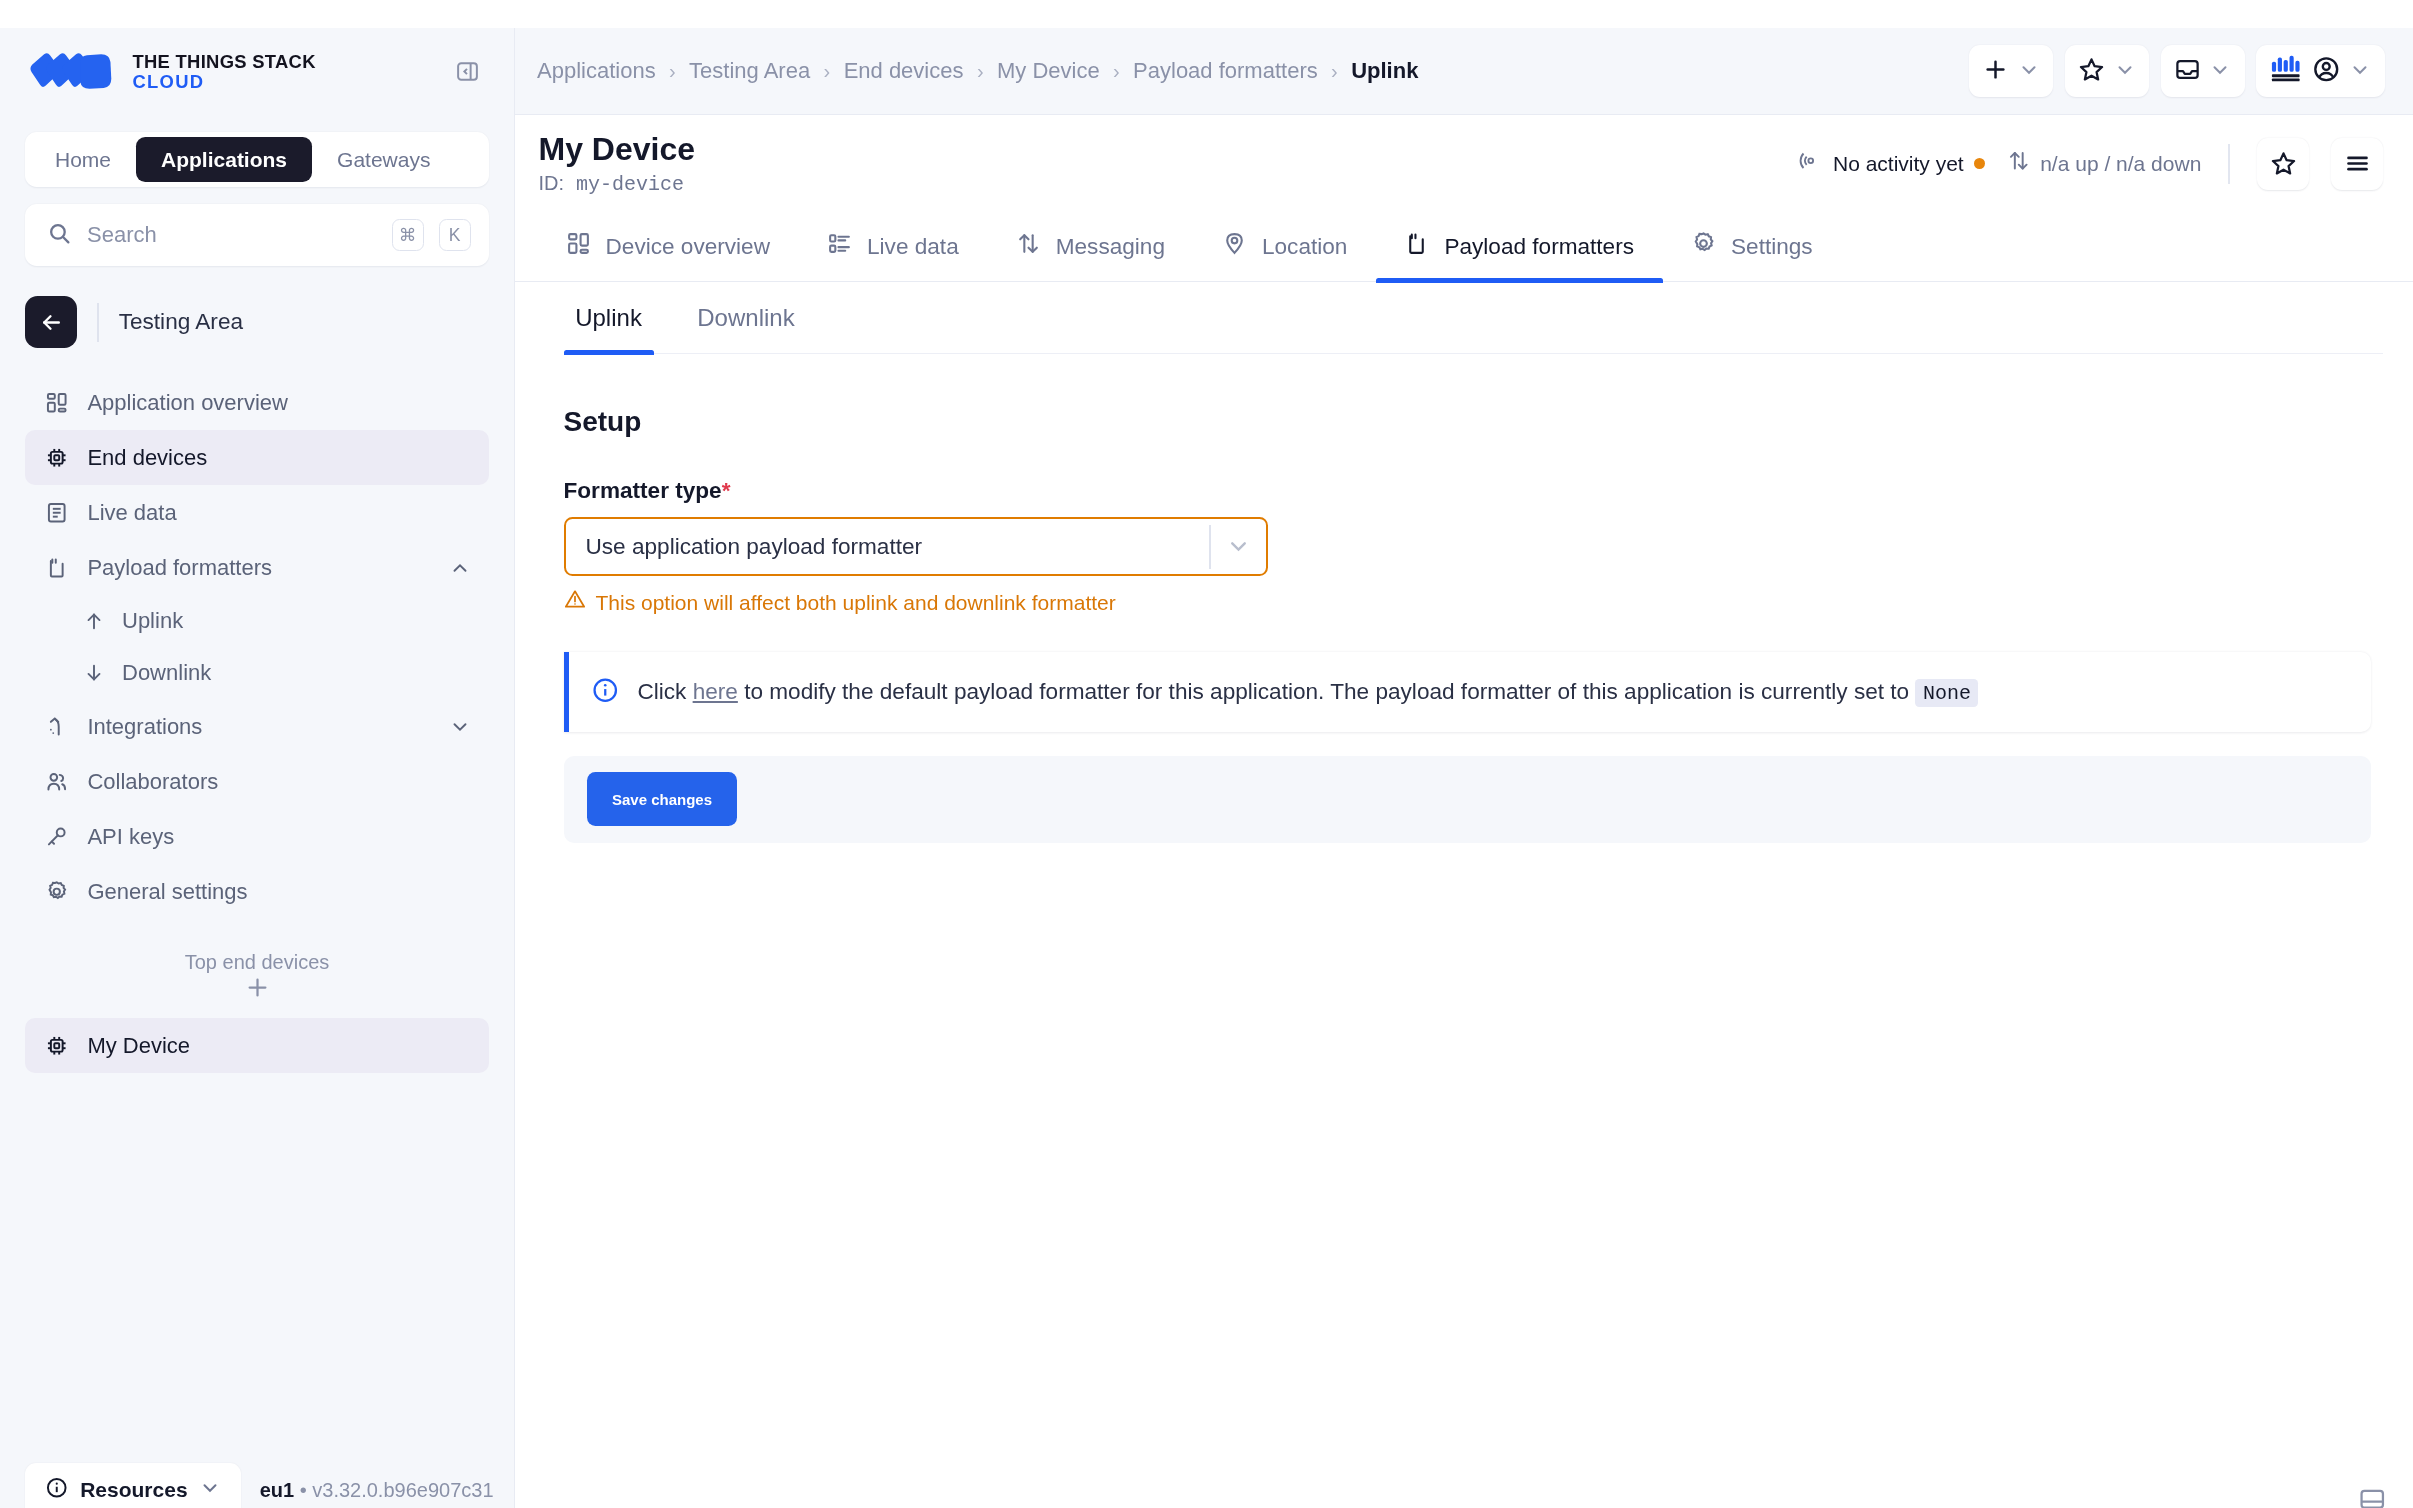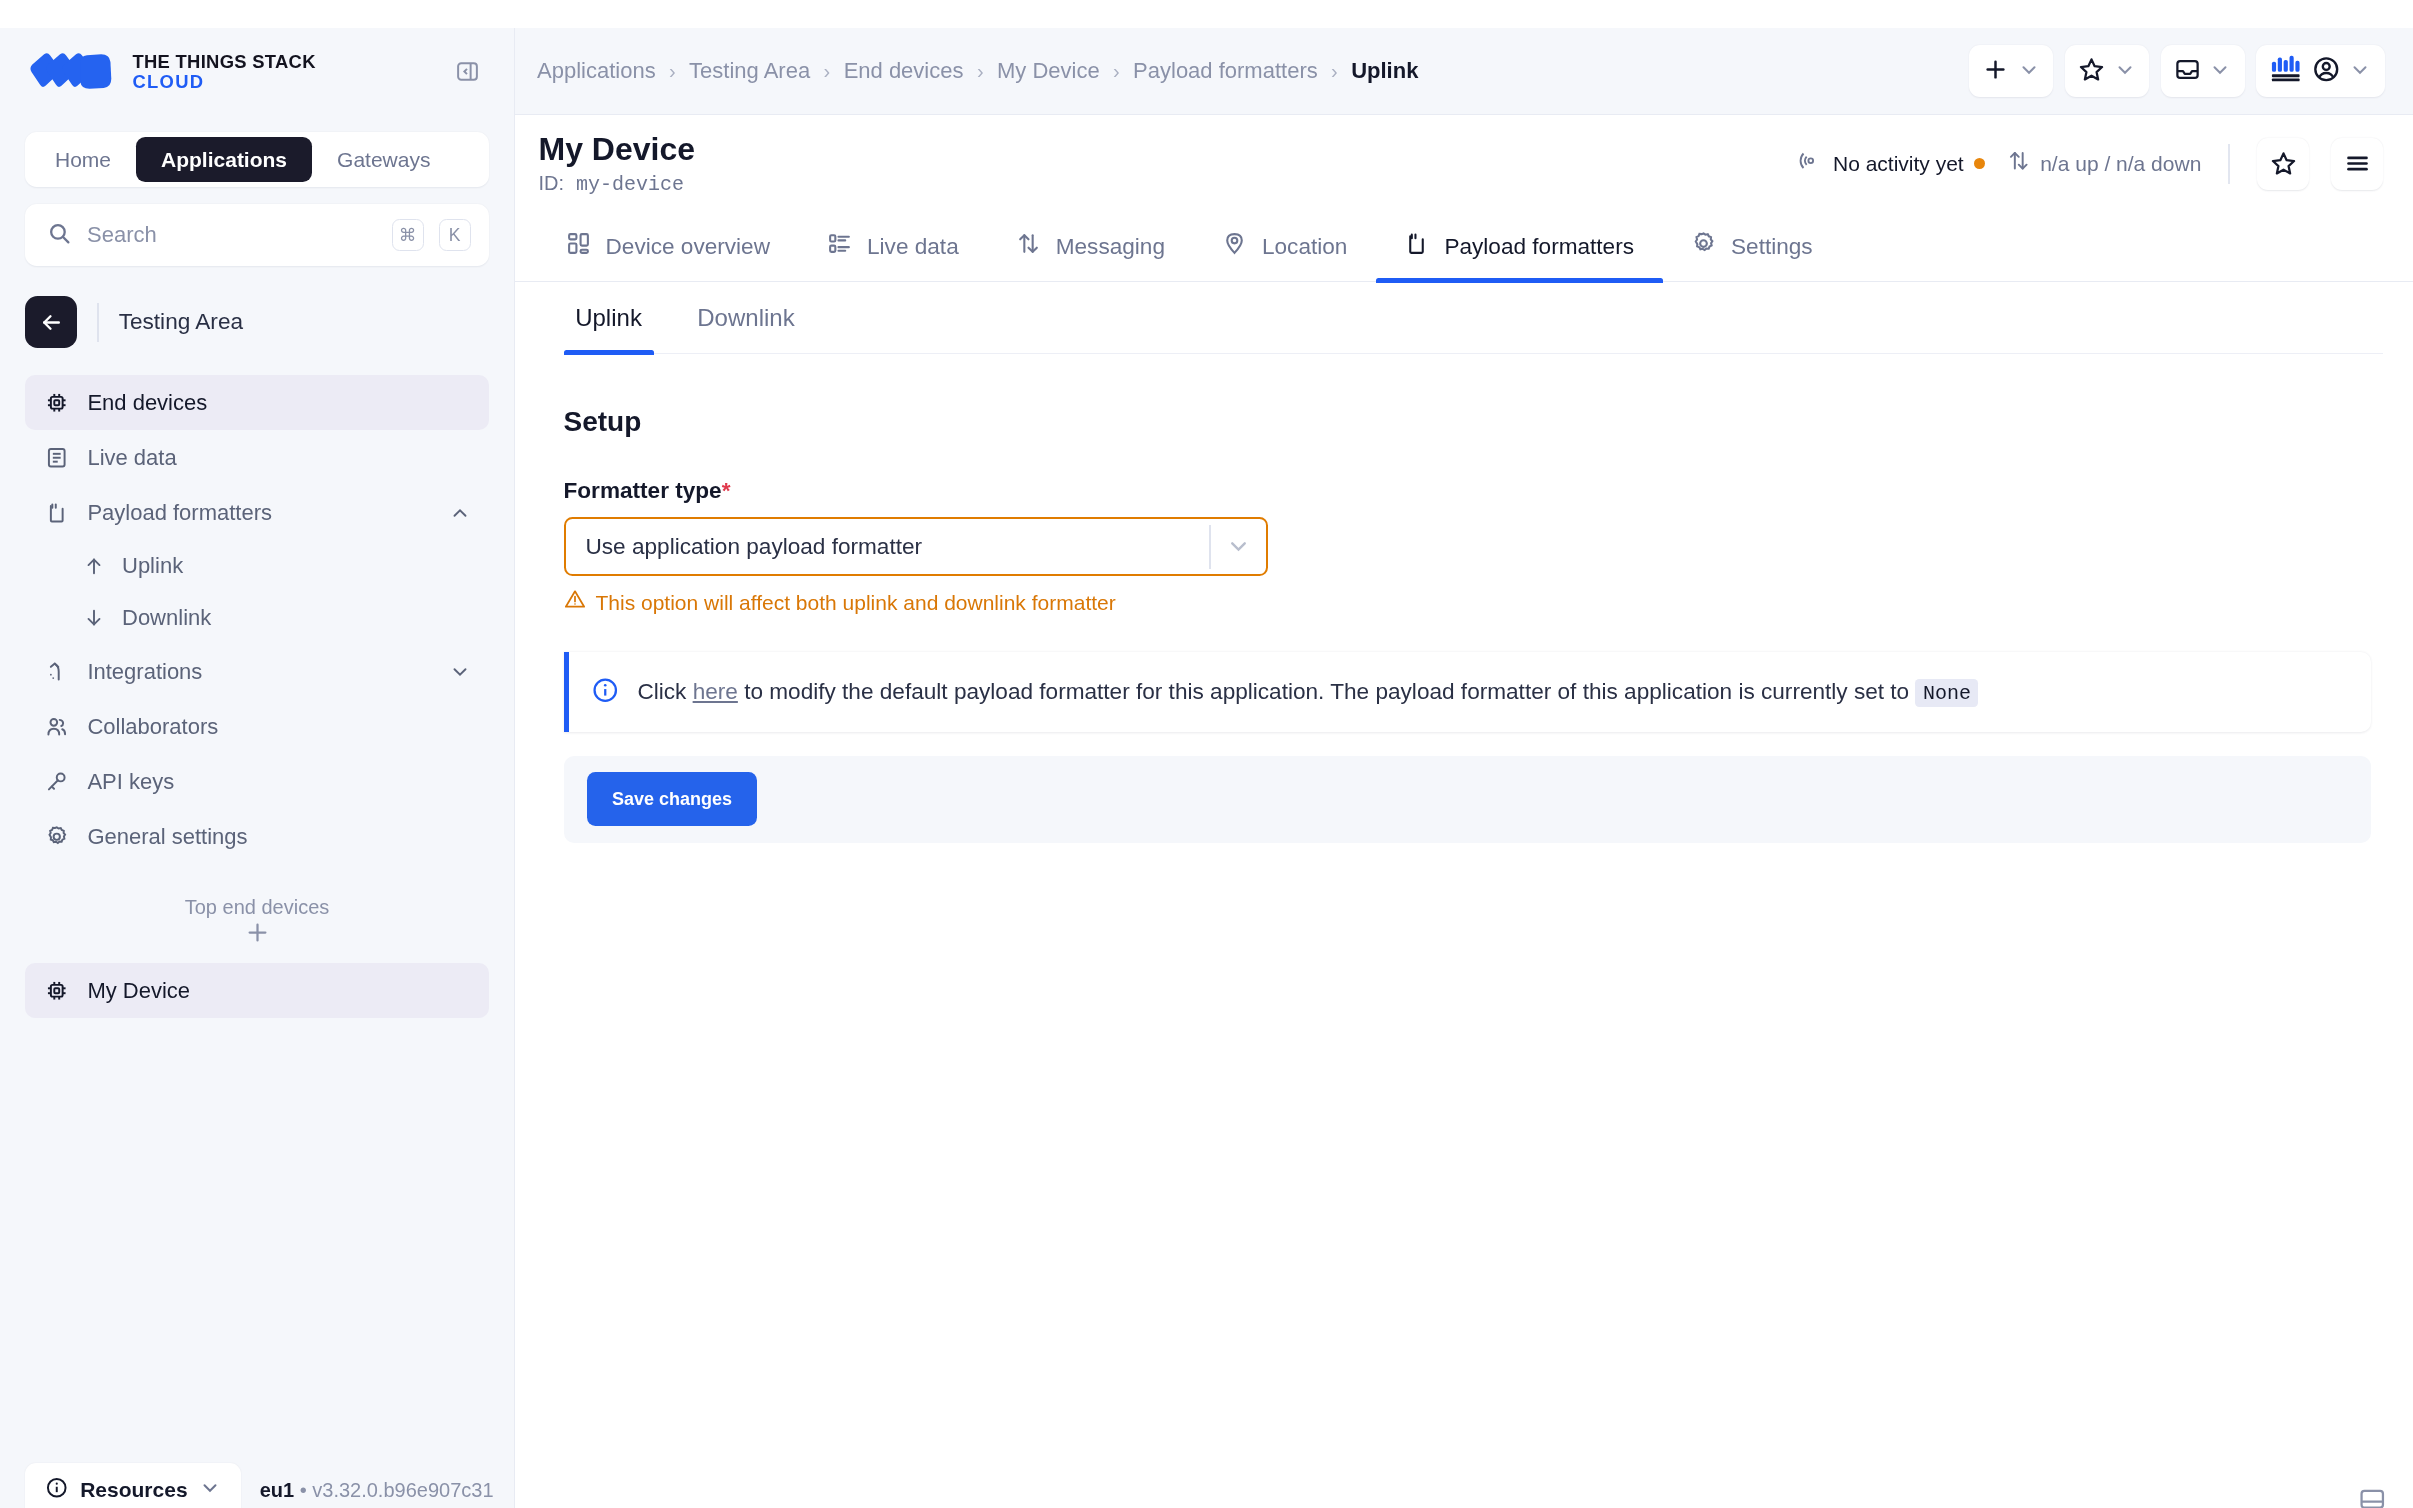--- a/index.html
+++ b/index.html
@@ -218,21 +218,21 @@
     background: #e7e9f5; color: #14182a; padding: 2.5px 7.5px; border-radius: 4.2px;
   }
 
   .savebar {
     margin: 23.5px 11.7px 0 25px; background: #f5f7fb;
     border-radius: 10px; height: 87px;
     display: flex; align-items: center; padding: 0 23.5px;
   }
   .btn-primary {
     height: 54px; background: #2563eb; color: #fff; border: 0;
-    border-radius: 8.4px; padding: 0 25px; font-size: 18px; font-weight: 700;
+    border-radius: 8.4px; padding: 0 25px; font-size: 15px; font-weight: 700;
     cursor: pointer; font-family: "Liberation Sans", sans-serif;
   }
 
   .corner-btn {
     position: absolute; right: 17px; bottom: 13.4px;
     width: 47px; height: 47px; display: flex; align-items: center; justify-content: center;
     cursor: pointer; border-radius: 8.4px;
   }
 </style>
 </head>
@@ -290,20 +290,31 @@
           <line x1="19" y1="12" x2="5" y2="12"></line>
             <polyline points="11,6 5,12 11,18"></polyline>
         </svg>
       </span>
       <span class="ctx-div"></span>
       <span class="ctx-name">Testing Area</span>
     </div>
 
     <nav class="nav">
 
+      <div class="nav-item">
+        <span class="nav-ico">
+          <svg viewBox="0 0 24 24" width="23.5" height="23.5" fill="none" stroke="currentColor" stroke-width="2">
+            <rect x="3" y="3" width="7" height="5" rx="1.3"></rect>
+              <rect x="14" y="3" width="7" height="11" rx="1.3"></rect>
+            <rect x="3" y="12" width="7" height="9" rx="1.3"></rect>
+              <rect x="14" y="18" width="7" height="3" rx="1.3"></rect>
+          </svg>
+        </span>
+        <span class="ni-label">Application overview</span>
+      </div>
 
       <div class="nav-item active">
         <span class="nav-ico">
           <svg viewBox="0 0 24 24" width="23.5" height="23.5" fill="none" stroke="currentColor" stroke-width="2">
             <rect x="6" y="6" width="12" height="12" rx="1.6"></rect>
               <rect x="9.5" y="9.5" width="5" height="5" rx="1"></rect>
             <line x1="9.5" y1="3" x2="9.5" y2="6"></line>
               <line x1="14.5" y1="3" x2="14.5" y2="6"></line>
             <line x1="9.5" y1="18" x2="9.5" y2="21"></line>
               <line x1="14.5" y1="18" x2="14.5" y2="21"></line>

